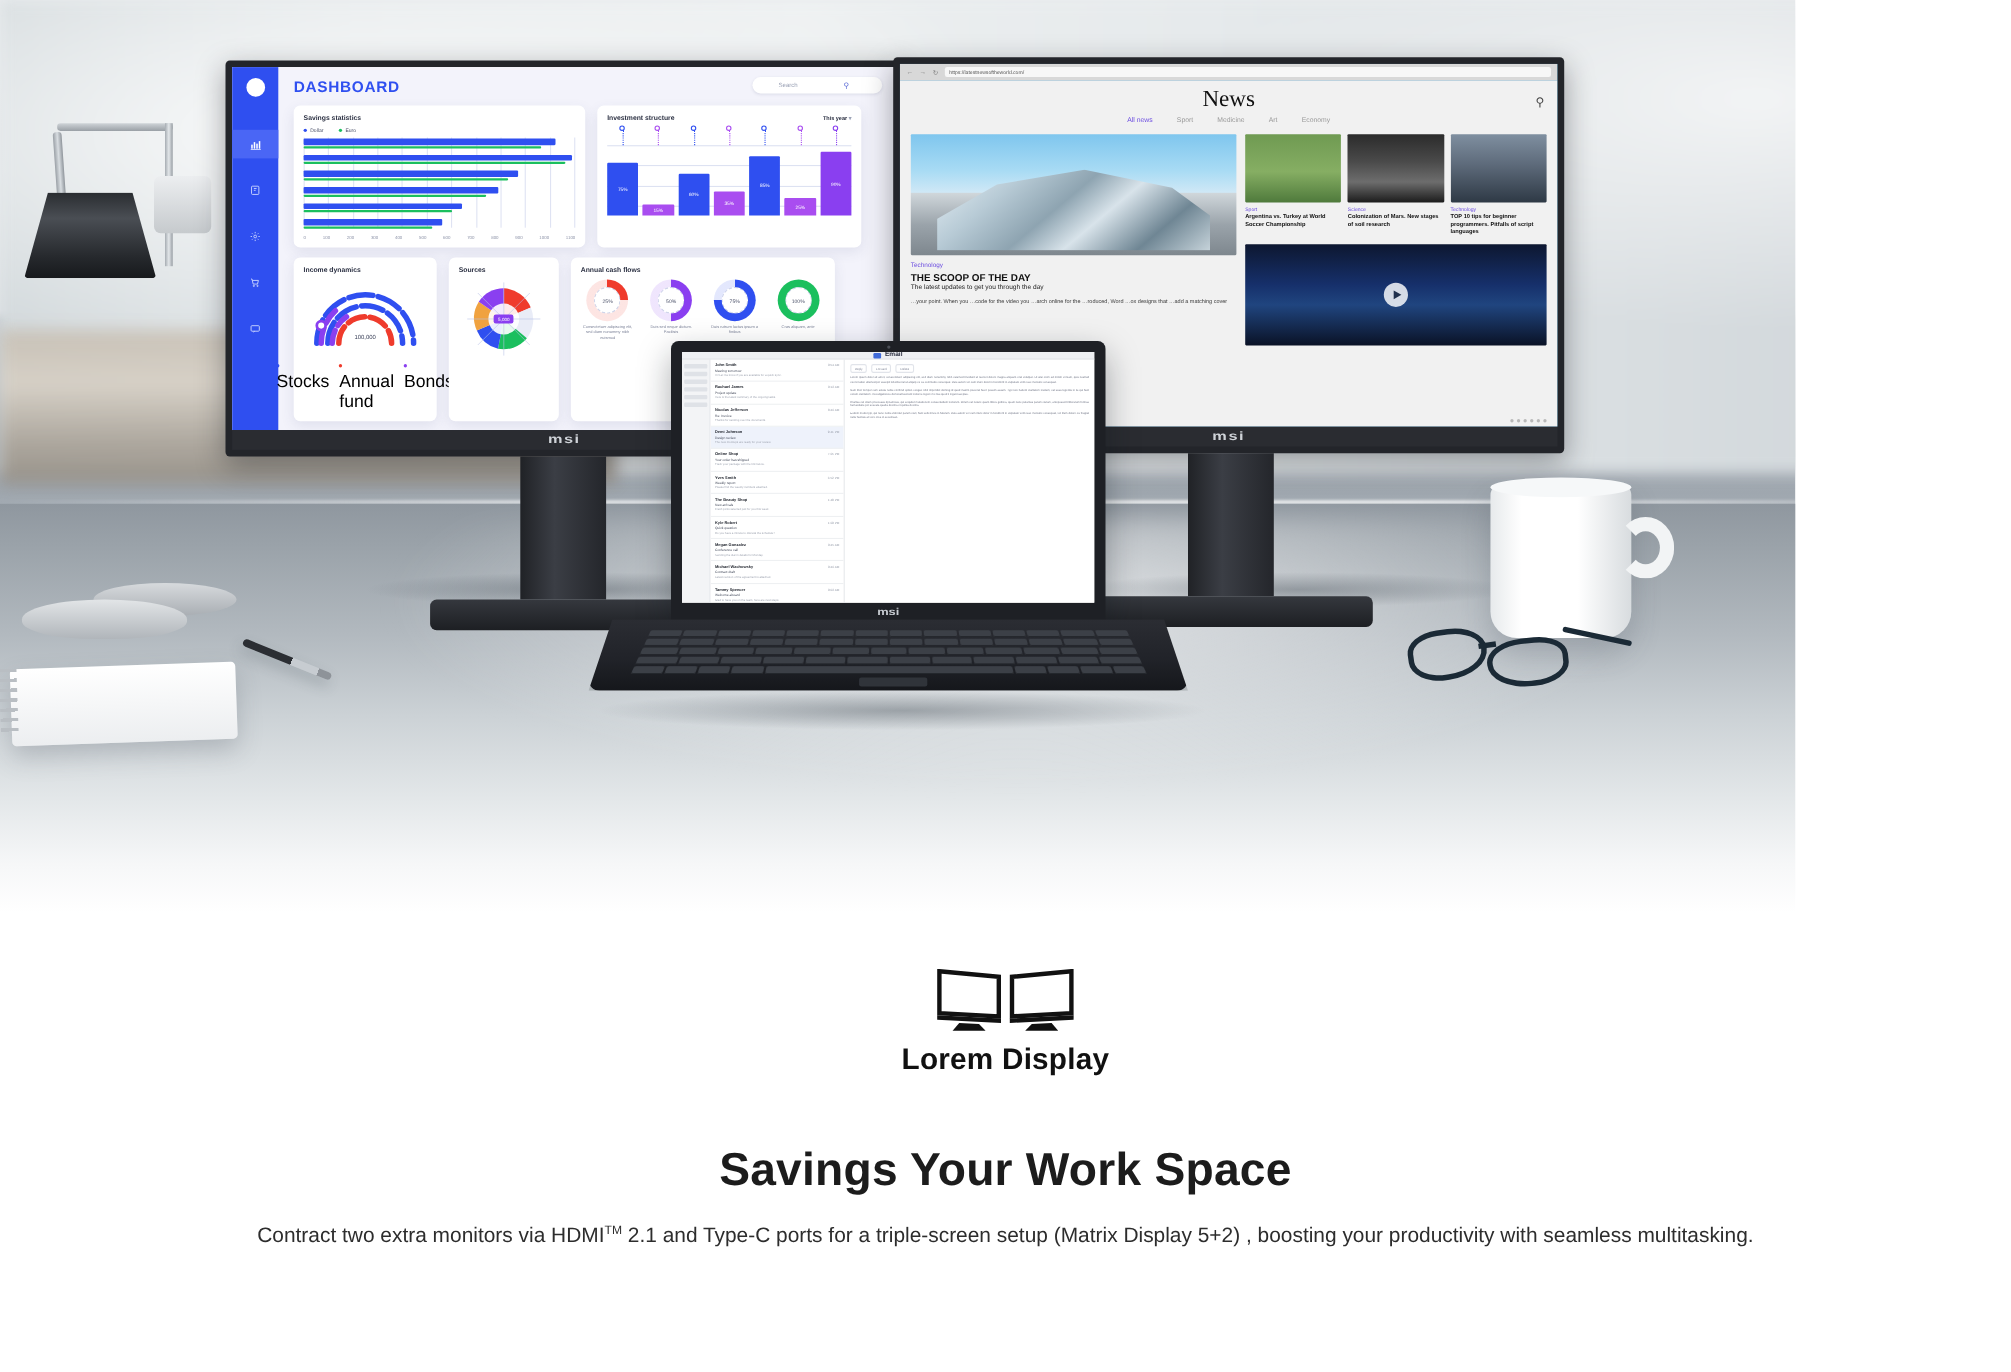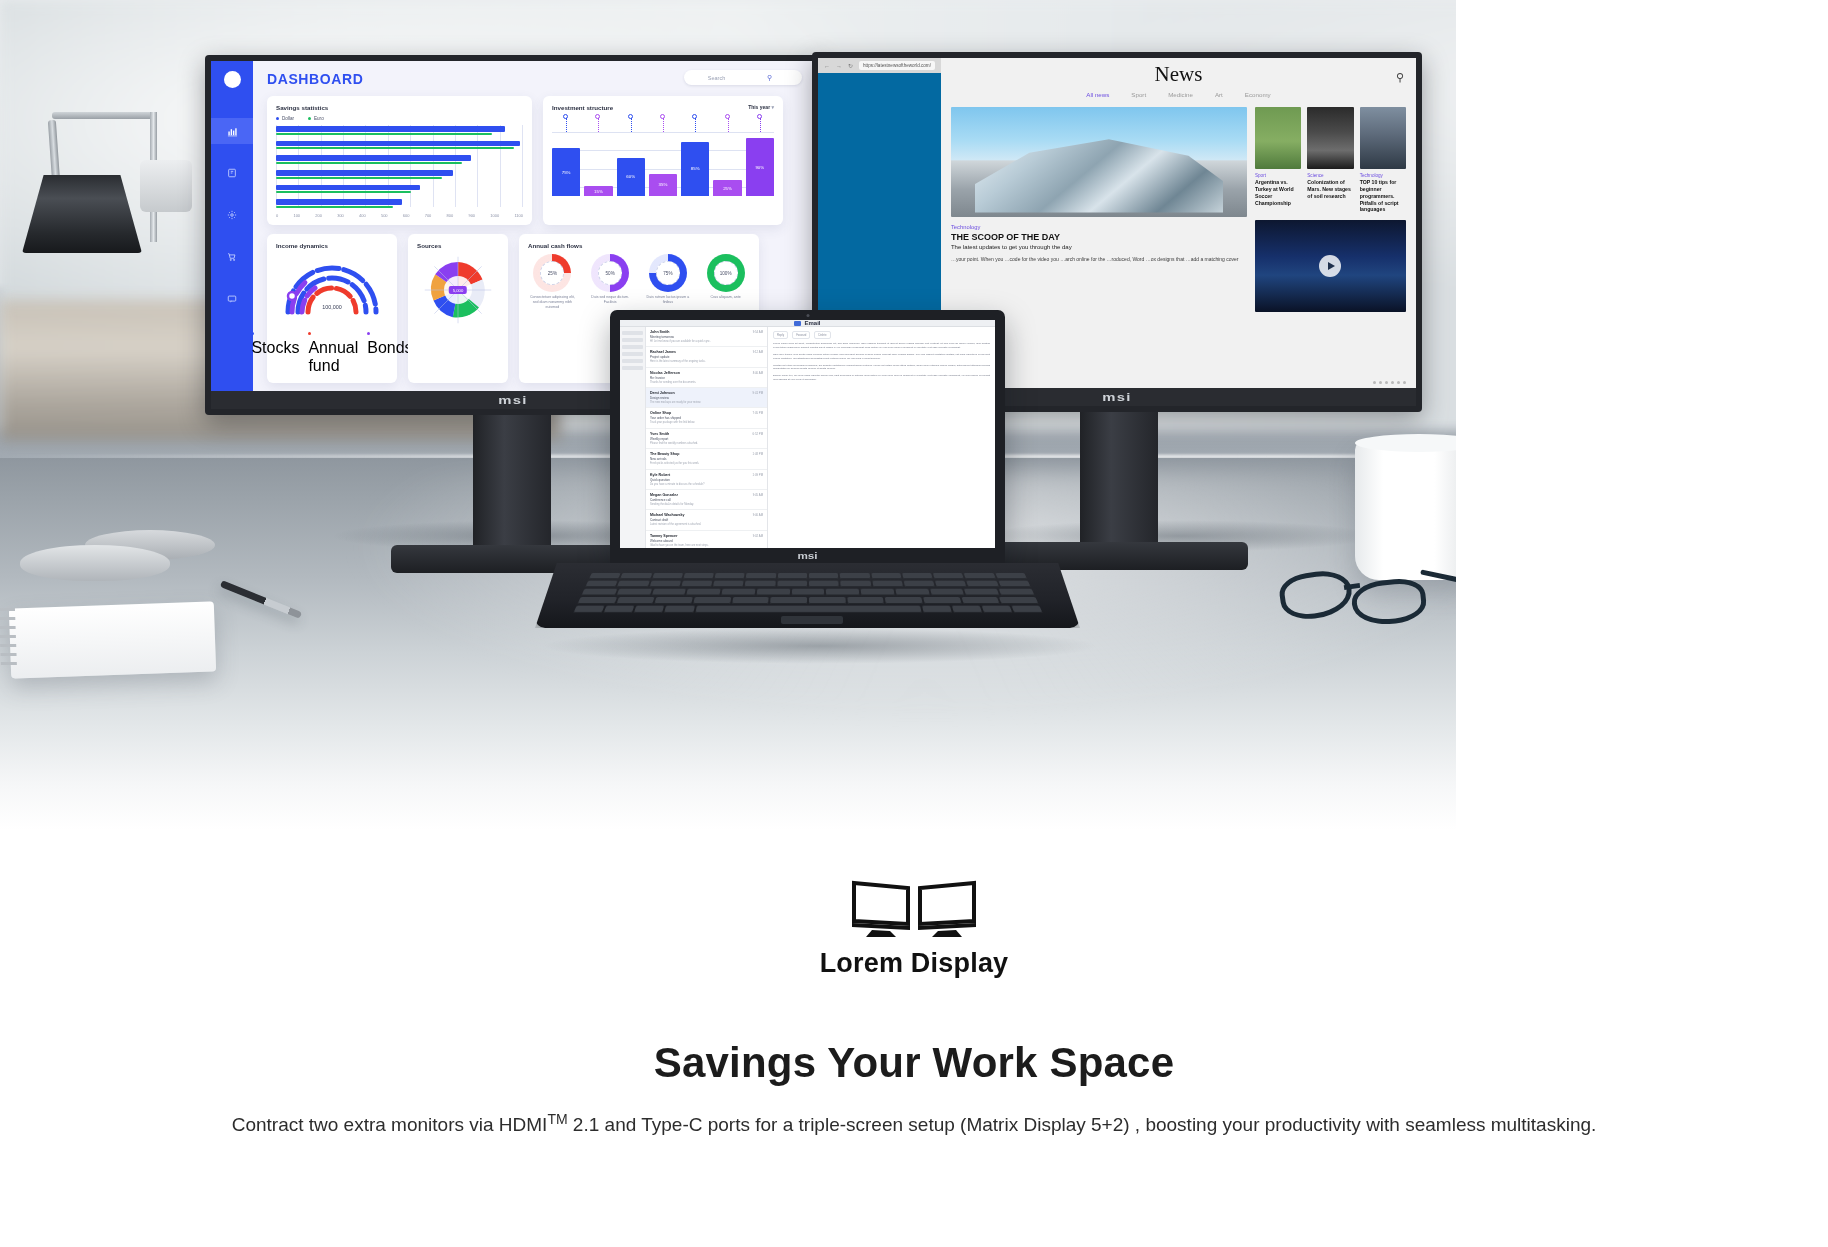--- a/index.html
+++ b/index.html
@@ -4,21 +4,21 @@
 <style>
   * { box-sizing: border-box; margin:0; padding:0; }
   body {
     width:1828px; height:1247px; position:relative; overflow:hidden;
     background:#ffffff;
     font-family:"Liberation Sans", sans-serif;
   }
 
   
   #scene {
-    position:absolute; left:0; top:0; width:1456px; height:830px;
+    position:absolute; left:0; top:0; width:1632px; height:830px;
     overflow:hidden;
     background:
       linear-gradient(to bottom,
         #e9ecee 0%, #e6e9eb 22%, #e2e5e8 34%,
         #c9ced3 35%, #b9bfc6 41%, #aab1b8 48%,
         #9fa7af 54%, #b4bbc2 62%, #ced4da 70%,
         #e4e8ea 80%, #f4f6f7 90%, #ffffff 100%);
   }
   
   #bgroom {
@@ -145,21 +145,21 @@
   .thisyear { font-size:5px; color:#2b3042; font-weight:700; position:absolute; right:9px; top:8px; }
 
   
   #mon-right { left:812px; top:52px; }
   #mon-right .mon-bezel { left:0; top:0; width:610px; height:360px; }
   #mon-right .mon-screen { left:6px; top:6px; width:598px; height:330px; }
   #mon-right .mon-chin { left:6px; top:336px; width:598px; height:18px; }
   #mon-right .mon-neck { left:268px; top:360px; width:78px; height:130px; }
   #mon-right .mon-base { left:186px; top:490px; width:250px; height:28px; }
 
-  .browser { width:100%; height:100%; background:#0369a1; display:flex; flex-direction:row; }
+  .browser { width:100%; height:100%; background:#0369a1; display:flex; flex-direction:column; }
   .bchrome {
     height:15px; background:#d8d8d8; display:flex; align-items:center; gap:4px; padding:0 6px; flex:0 0 15px;
   }
   .bnav { color:#7b7b7b; font-size:6px; letter-spacing:2px; }
   .burl {
     flex:1; height:9px; background:#f7f7f7; border-radius:2px; display:flex; align-items:center;
     padding:0 4px; font-size:4.6px; color:#555;
   }
   .news-body { flex:1; background:#f1f1f1; position:relative; padding:6px 10px 0 10px; overflow:hidden; }
   .news-mast { text-align:center; font-family:"Liberation Serif", serif; font-size:21px; color:#111; line-height:1; }
@@ -291,21 +291,21 @@
   #shadow-right { left:980px; top:520px; width:400px; height:32px; background:radial-gradient(ellipse, rgba(40,50,60,.32), rgba(40,50,60,0) 70%); }
   #shadow-lap   { left:540px; top:628px; width:560px; height:36px; background:radial-gradient(ellipse, rgba(40,50,60,.34), rgba(40,50,60,0) 70%); }
 
   
   #caption { position:absolute; left:0; top:880px; width:1828px; text-align:center; }
   .mdisp-icon { display:flex; justify-content:center; gap:4px; margin-bottom:10px; }
   .mdisp-icon svg { display:block; }
   .mdisp-label { font-size:27px; font-weight:700; color:#111; letter-spacing:.2px; }
   .cap-title { font-size:42px; font-weight:700; color:#1c1c1c; margin-top:60px; letter-spacing:.2px; }
   .cap-body { font-size:19px; color:#2d2d2d; margin-top:22px; line-height:1.55; }
-  .cap-body sup { font-size:14px; vertical-align:super; }
+  .cap-body sup { font-size:11px; vertical-align:super; }
 </style>
 </head>
 <body>
 
 <div id="scene">
   <div id="bgroom"></div>
   <div id="bgshelf"></div>
   <div id="deskline"></div>
   <div id="desk"></div>
   <div id="deskglow"></div>

